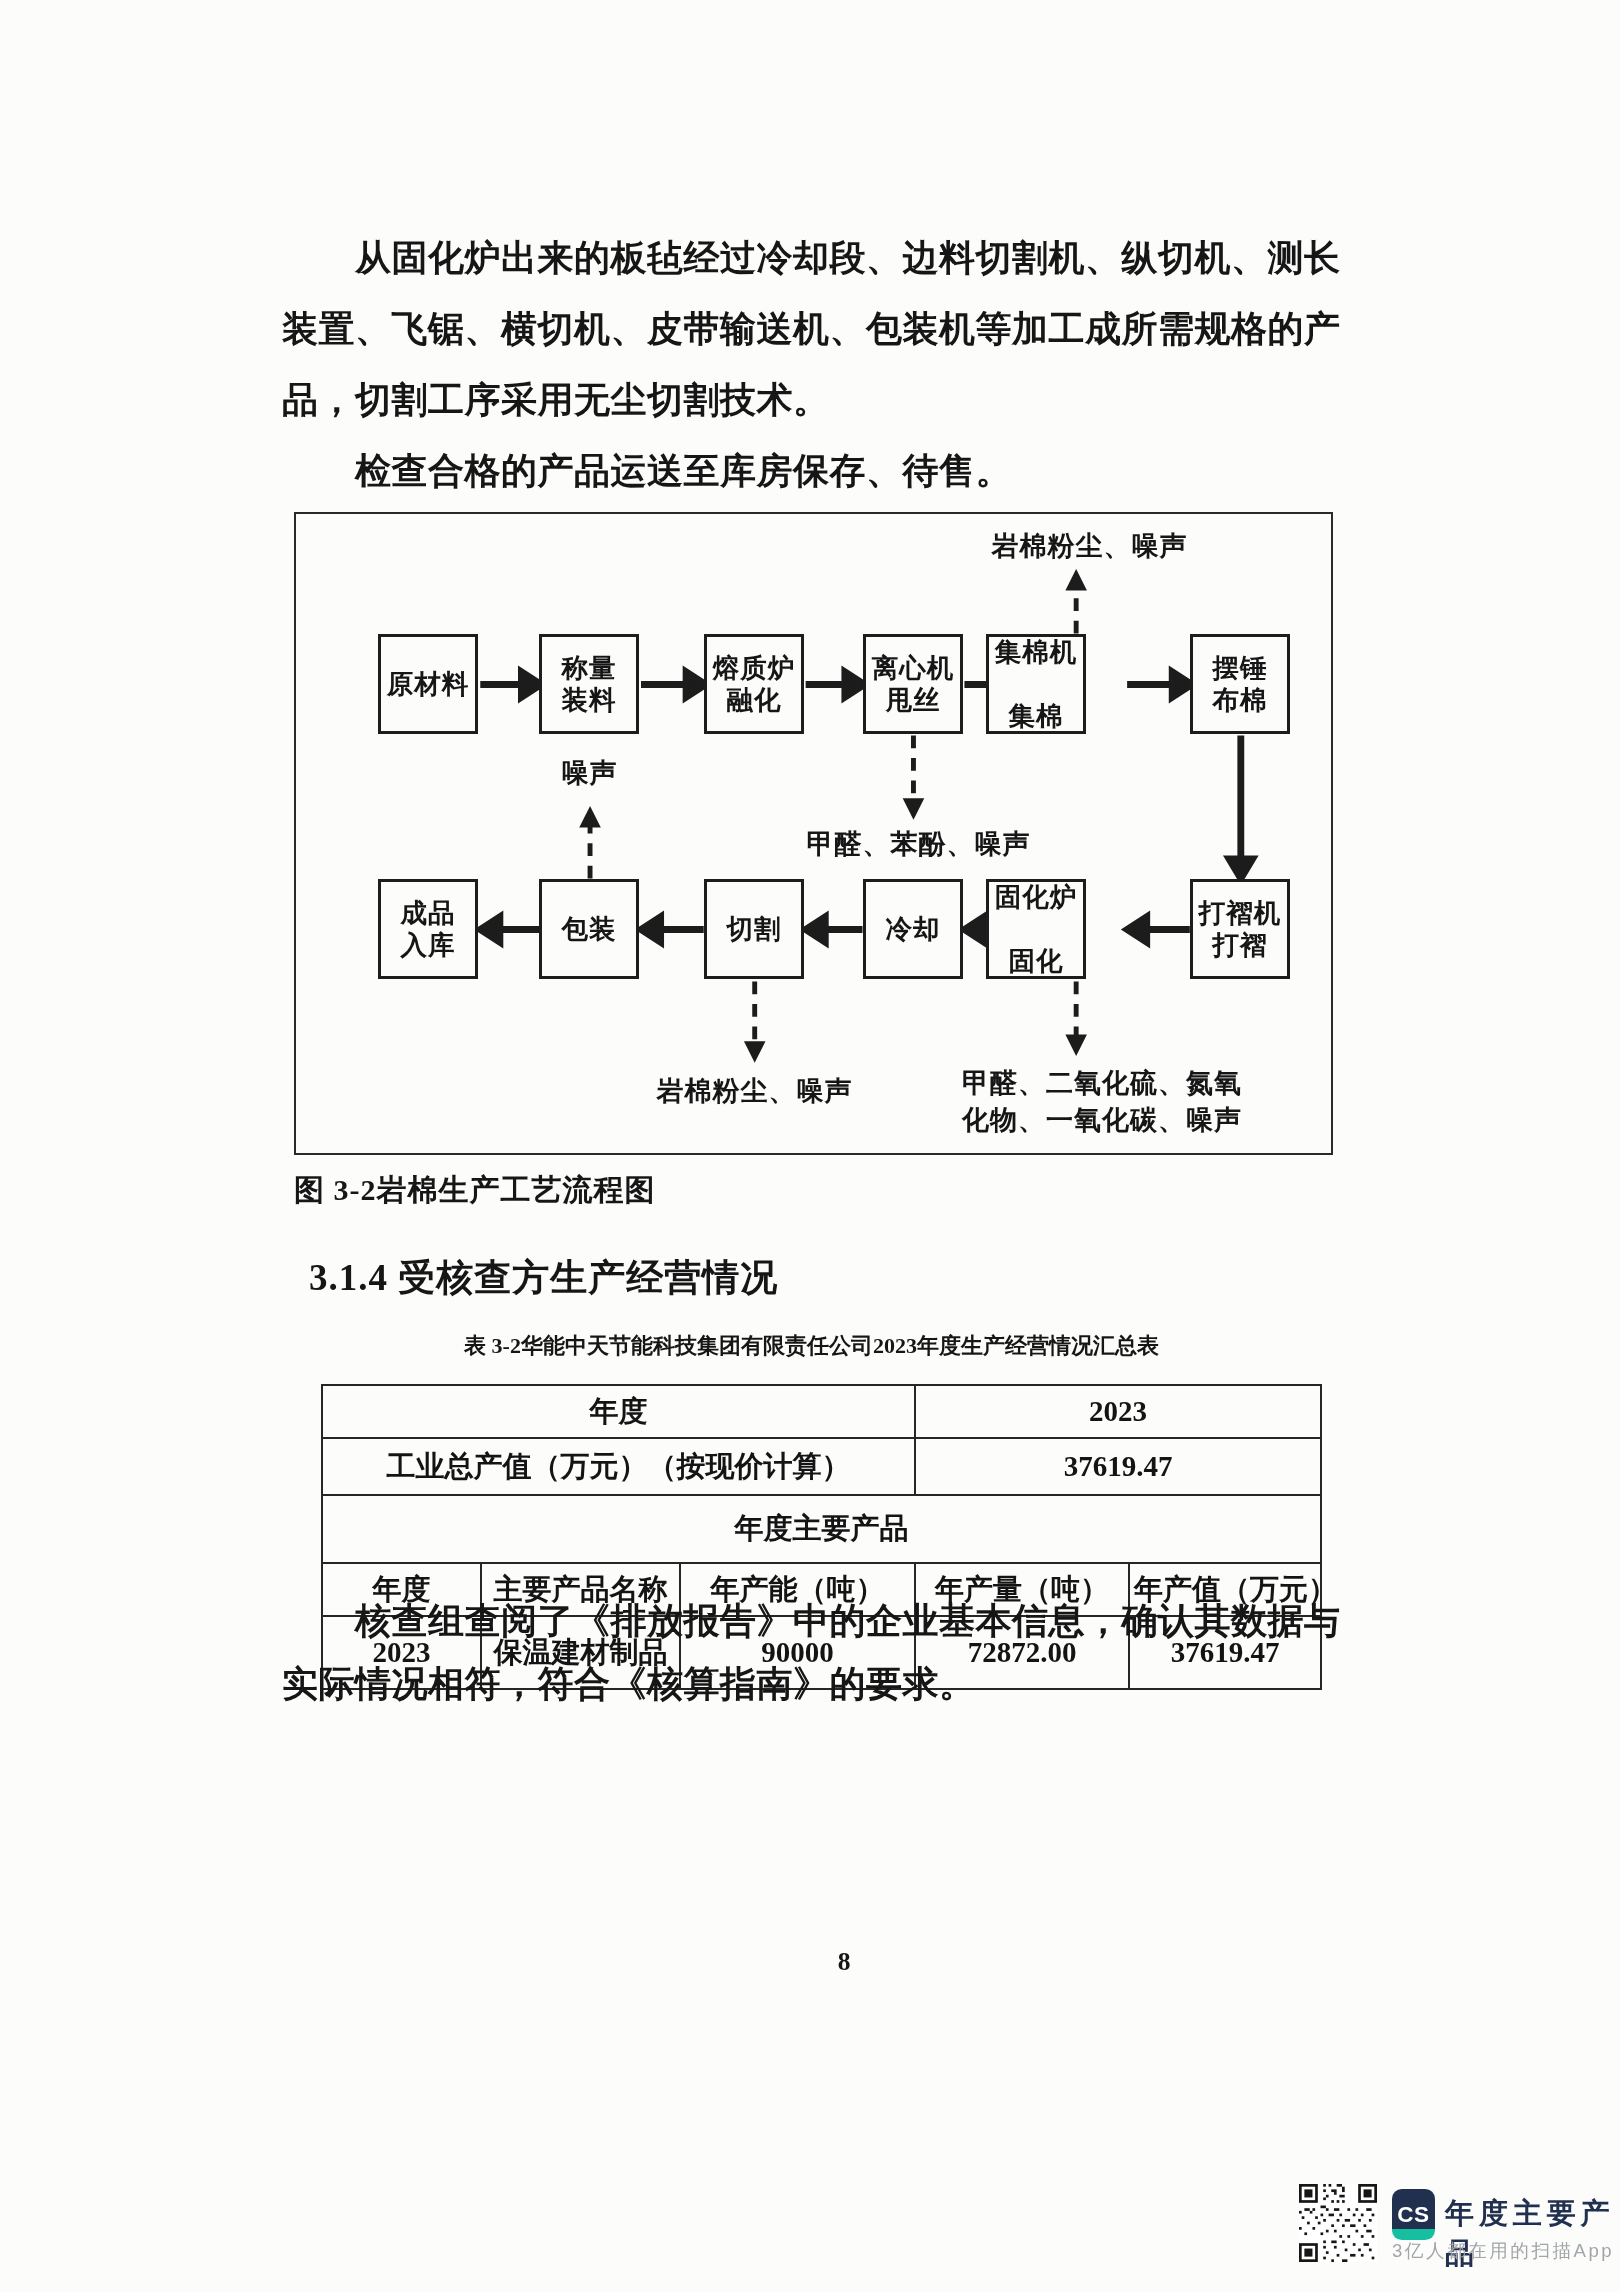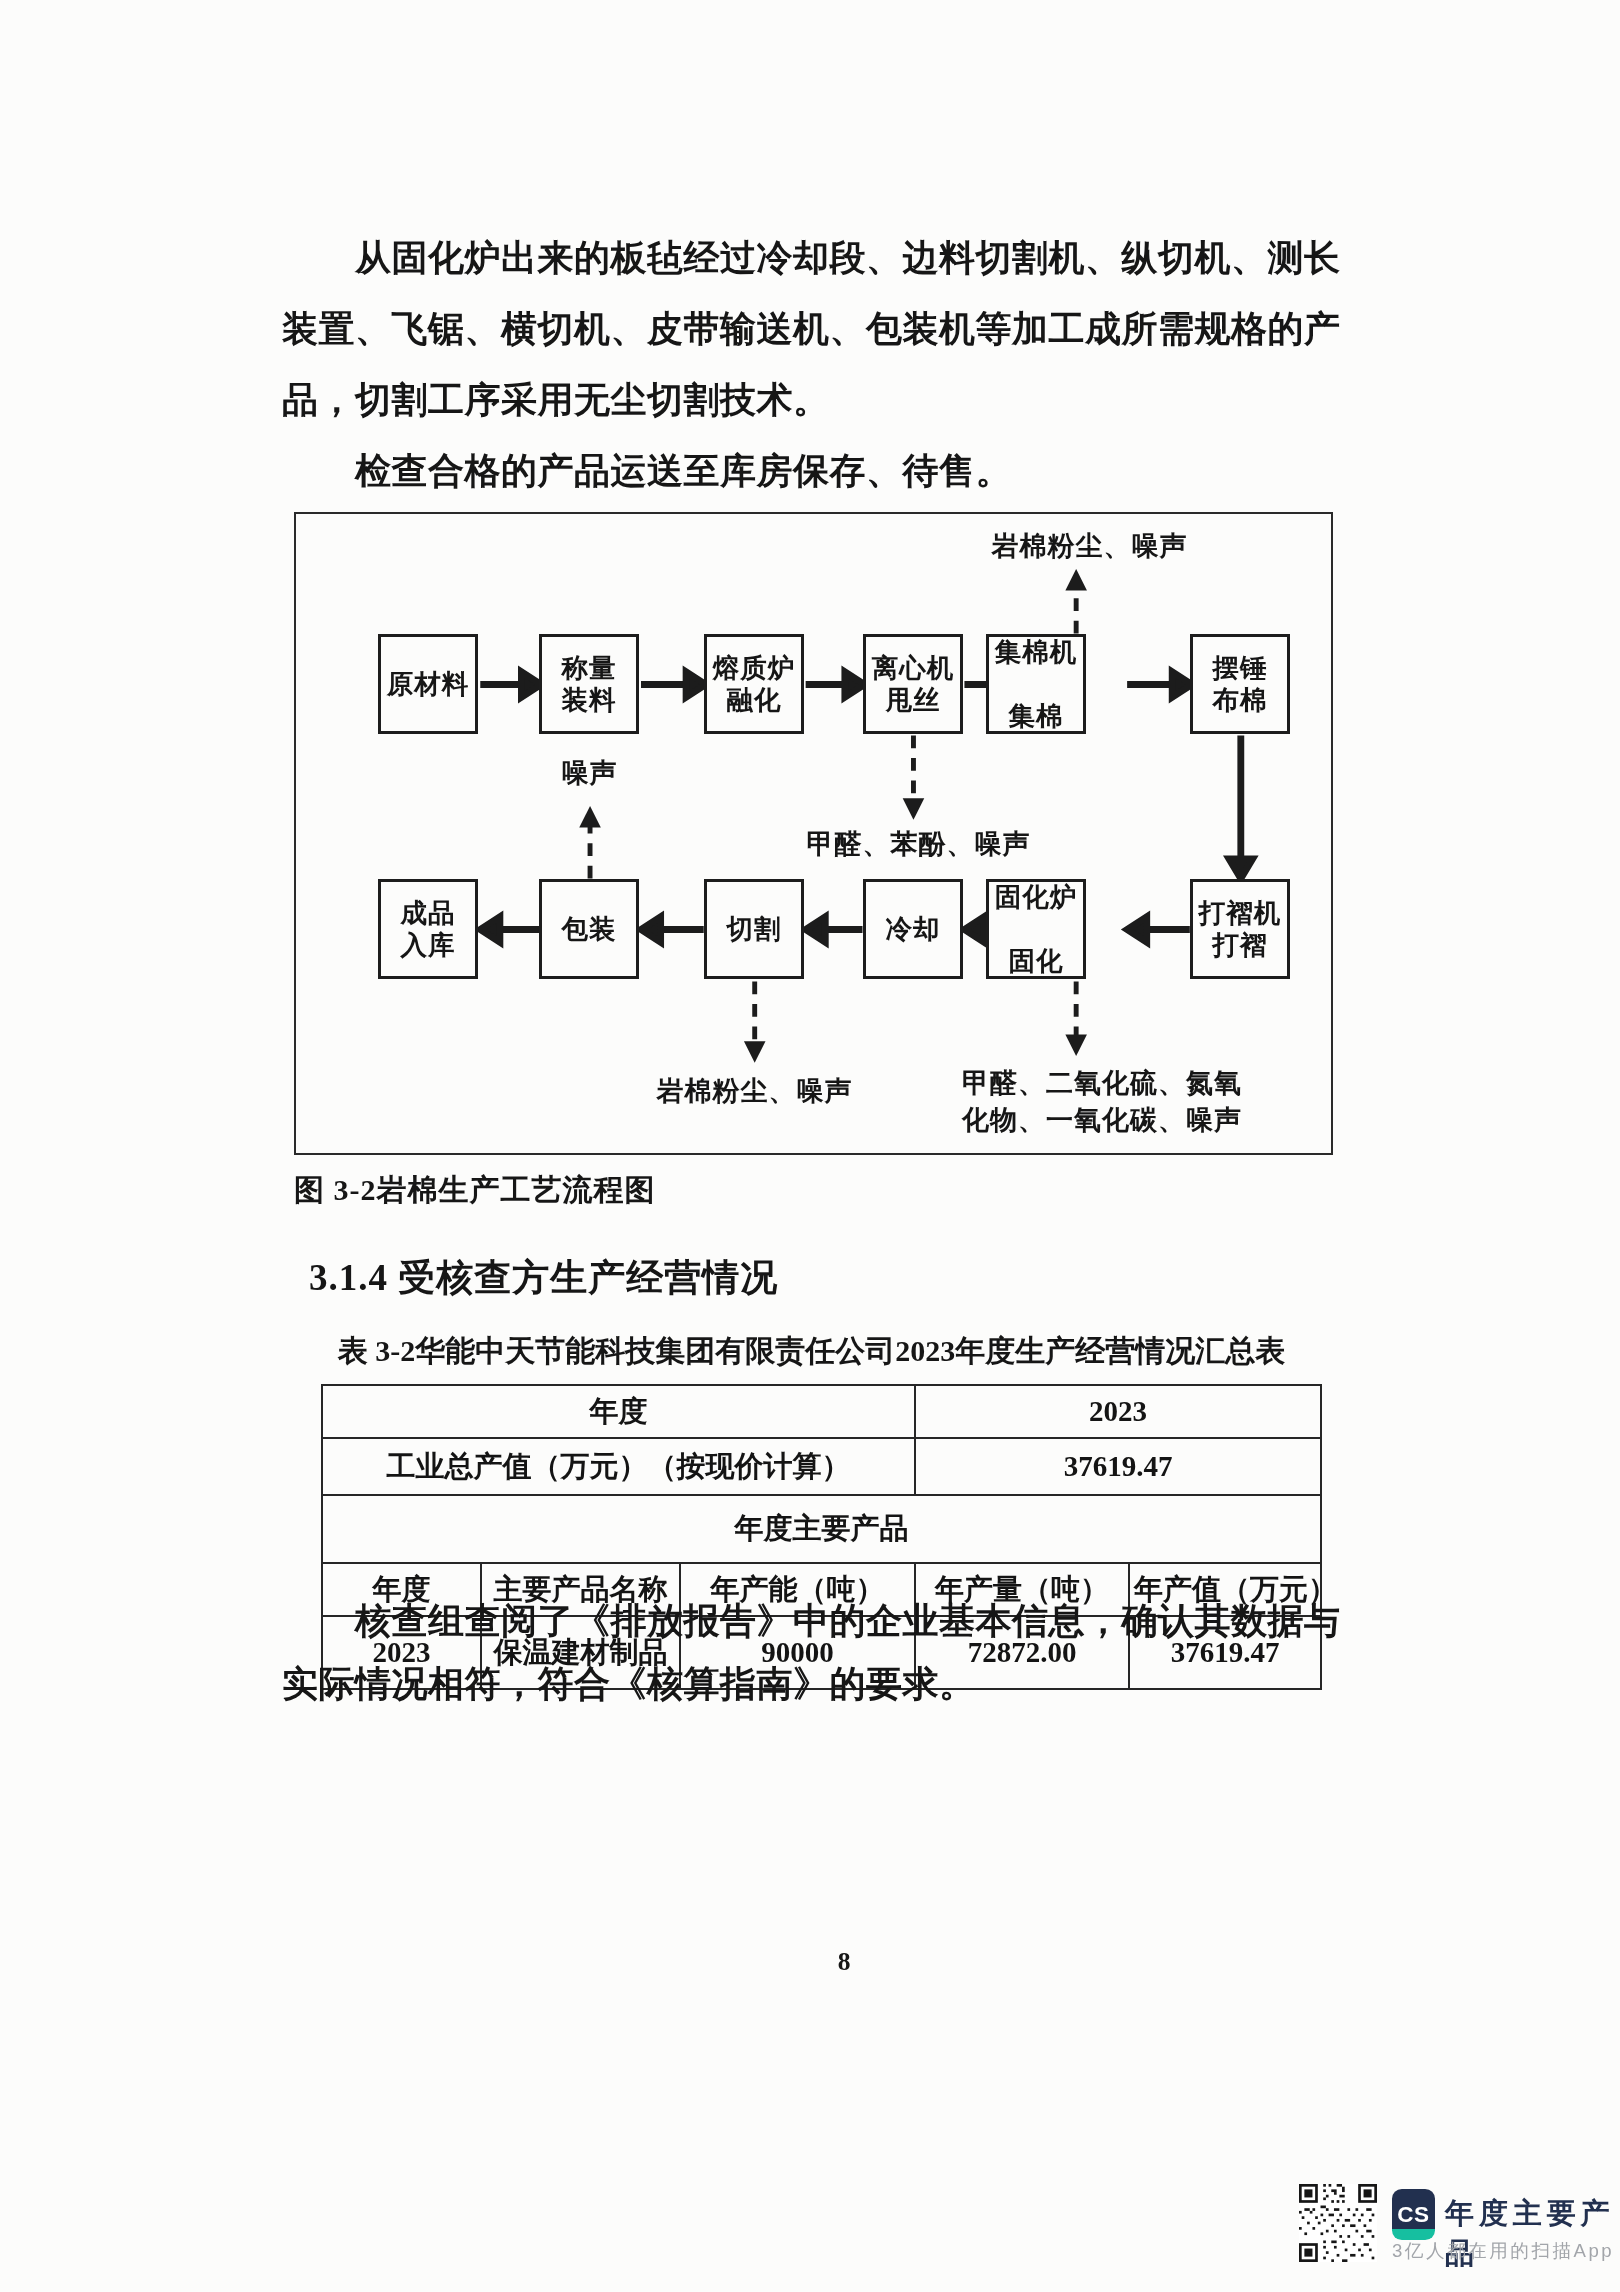--- a/index.html
+++ b/index.html
@@ -31,21 +31,21 @@
   .row1{top:120px;}
   .row2{top:365px;}
   .c1{left:82px;}  .c2{left:243px;} .c3{left:408px;}
   .c4{left:567px;} .c5{left:690px;gap:32px;} .c6{left:894px;}
   .fann{position:absolute;font-size:27px;font-weight:700;text-align:center;letter-spacing:1px;line-height:37px;}
   
   .caption{position:absolute;left:294px;top:1170px;width:1035px;text-align:left;
     font-size:30px;font-weight:700;letter-spacing:1px;}
   .heading{position:absolute;left:309px;top:1253px;font-size:37px;font-weight:700;letter-spacing:1px;}
   .table-title{position:absolute;left:282px;top:1331px;width:1059px;text-align:center;
-    font-size:30px;font-weight:700;}
+    font-size:22px;font-weight:700;}
   
   table.summary{
     position:absolute;left:321px;top:1384px;width:999px;
     border-collapse:collapse;table-layout:fixed;
     font-size:29px;font-weight:700;color:#141414;
   }
   table.summary td{
     border:2.9px solid #262626;text-align:center;vertical-align:middle;
     padding:0 3.9px;overflow:hidden;white-space:nowrap;
   }

